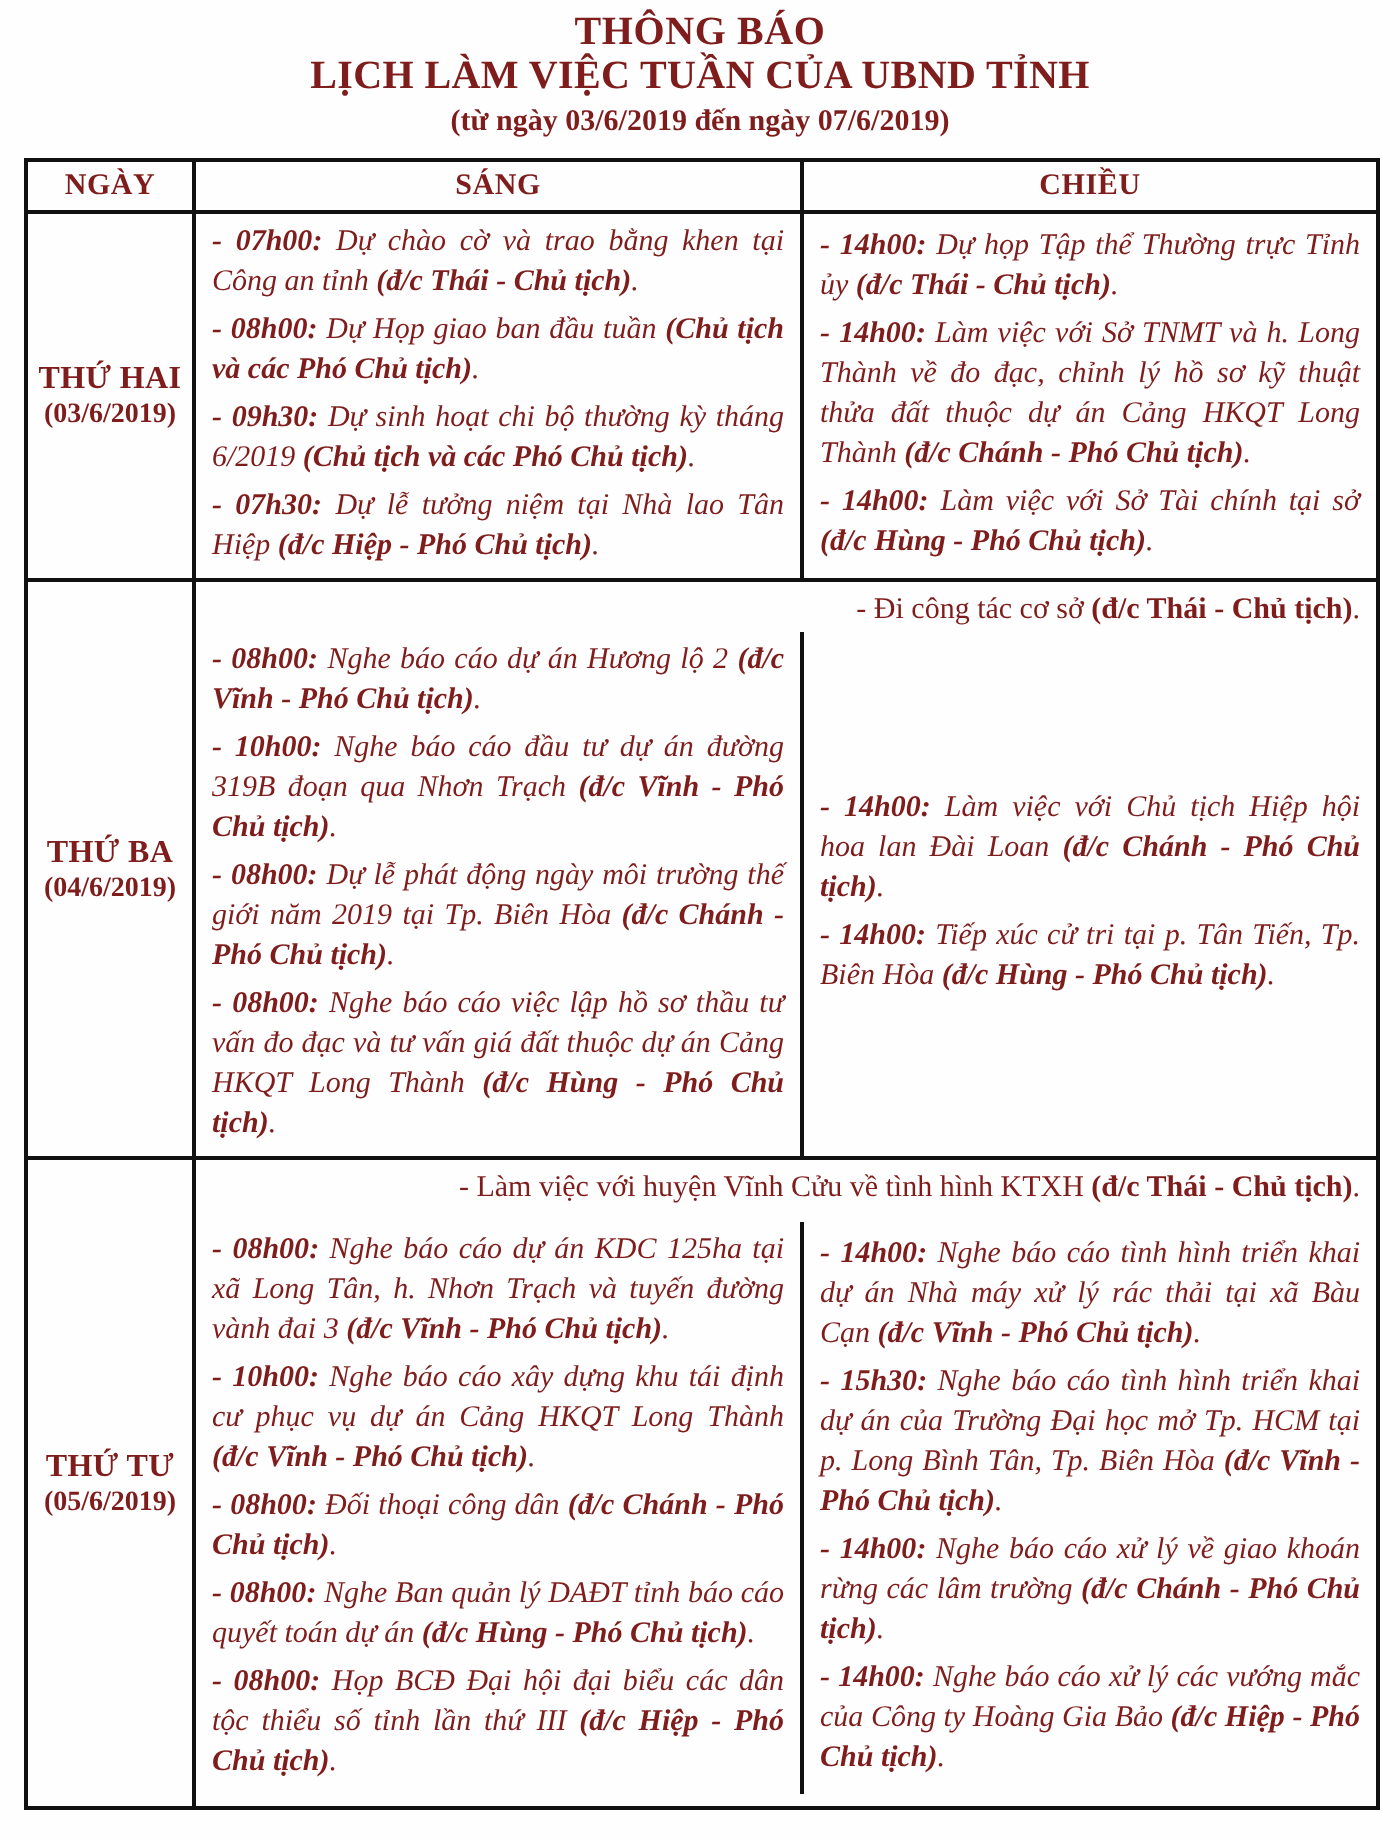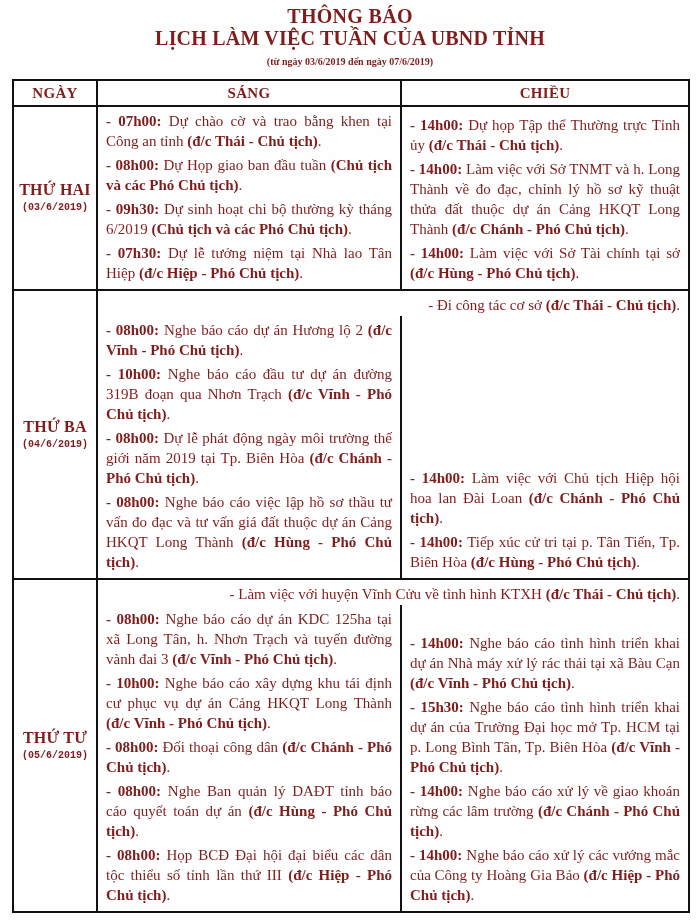--- a/index.html
+++ b/index.html
@@ -4,42 +4,42 @@
 <style>
   html, body { margin: 0; padding: 0; background: #ffffff; }
   .page {
     width: 700px; height: 920px; overflow: hidden; position: relative;
     background: #fefefe; color: #7f1d1d;
     font-family: "Liberation Serif", "DejaVu Serif", serif;
   }
   .doc-header { text-align: center; padding-top: 5px; }
   .doc-title   { font-size: 20px; font-weight: bold; line-height: 22px; letter-spacing: .3px; }
   .doc-subtitle{ font-size: 20px; font-weight: bold; line-height: 23px; letter-spacing: .2px; }
-  .doc-range   { font-size: 10px; font-weight: bold; line-height: 19px; margin-top: 2px; }
+  .doc-range   { font-size: 15px; font-weight: bold; line-height: 19px; margin-top: 2px; }
 
   table.schedule {
     border-collapse: collapse; table-layout: fixed;
     width: 676px; margin: 8px 12px 0 12px;
   }
   .schedule th, .schedule td {
     border: 2px solid #111; padding: 0; vertical-align: top;
   }
   .schedule th {
     font-size: 15px; font-weight: bold; height: 24px;
     text-align: center; vertical-align: middle; letter-spacing: .3px;
   }
   col.c-day { width: 84px; } col.c-morning { width: 304px; } col.c-afternoon { width: 288px; }
 
   td.day-cell { text-align: center; vertical-align: middle; font-weight: bold; }
   .day-name { font-size: 16px; line-height: 19px; letter-spacing: .2px; }
-  .day-date { font-size: 10px; line-height: 17px; font-family: Liberation Mono, monospace; }
+  .day-date { font-size: 14px; line-height: 17px; }
 
   td.content-cell { padding: 0; }
   .span-item-wrap { padding: 1px 8px 0 8px; }
-  .cols { display: flex; align-items: flex-end; }
+  .cols { display: flex; align-items: center; font-style: italic; }
   .col { box-sizing: border-box; padding: 0 8px 3px 8px; }
   .col.morning { width: 304px; border-right: 2px solid #111; }
   .col.afternoon { flex: 1; }
 
   .row-0 .cols { min-height: 178px; }
   .row-1 .cols { min-height: 250px; }
   .row-2 .cols { min-height: 298px; }
 
   p.item {
     margin: 4px 0 3px 0; font-size: 15px; line-height: 20px;

